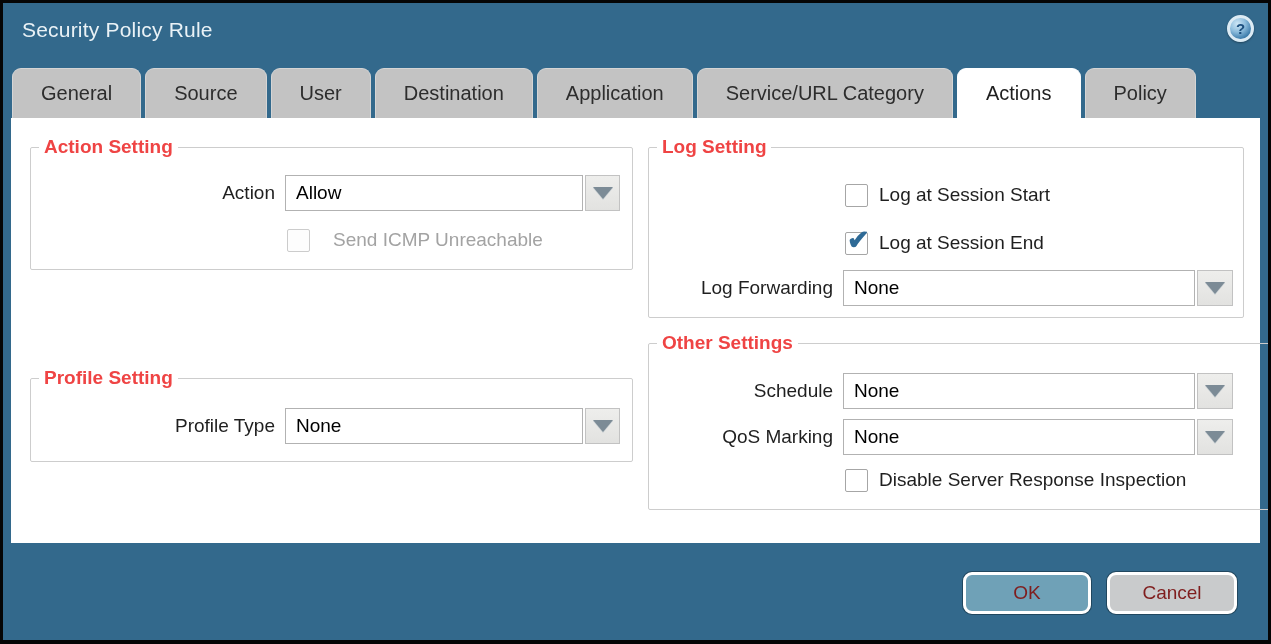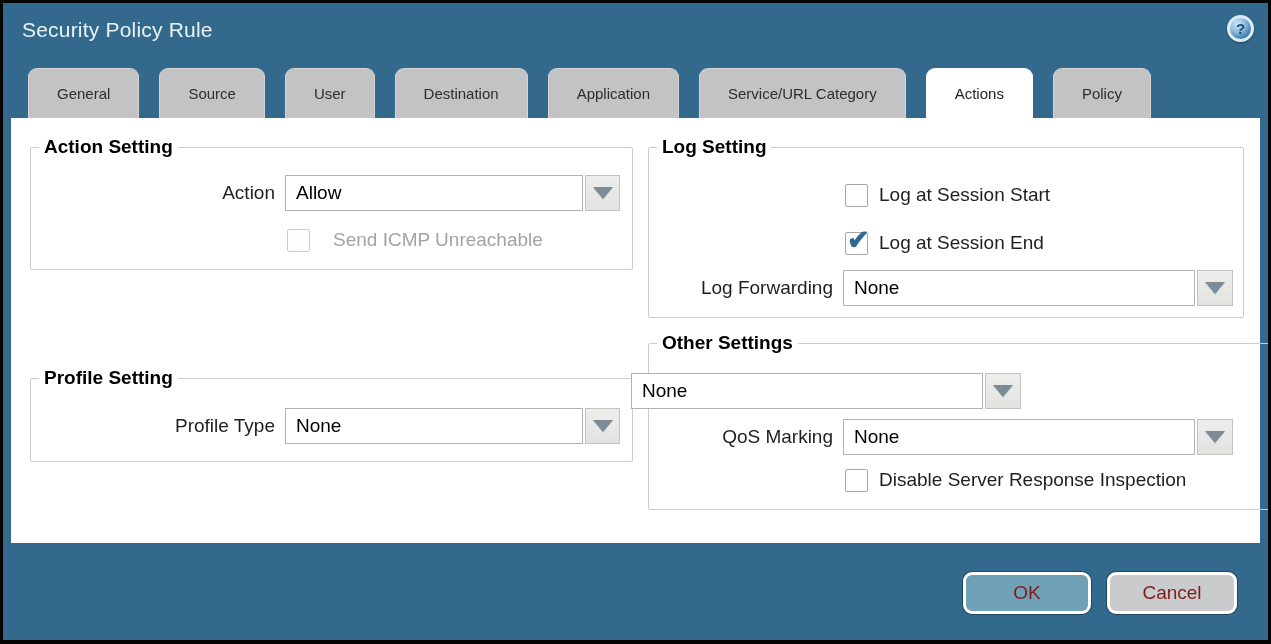--- a/index.html
+++ b/index.html
@@ -38,44 +38,44 @@
   
   .tabs {
     position:absolute; left:12px; top:68px; height:50px;
     display:flex; gap:4px; z-index:5;
   }
   .tab {
     height:50px; padding:0 28px;
     background:#C3C3C3;
     border-radius:9px 9px 0 0;
     display:flex; align-items:center; justify-content:center;
-    font-size:15px; color:#2d2d2d;
+    font-size:20px; color:#2d2d2d;
     border:1px solid #d5d5d5; border-bottom:none;
-    cursor:pointer; white-space:nowrap;margin-left:16px;
+    cursor:pointer; white-space:nowrap;
   }
   .tab.active {
     background:#FFFFFF; color:#1f1f1f;
     border-color:#ffffff;
   }
 
   
   .panel {
     position:absolute; left:11px; top:118px;
     width:1249px; height:425px;
     background:#FFFFFF; z-index:4;
   }
 
   fieldset {
     position:absolute;
     border:1px solid #cdcdcd;
     border-radius:2px;
   }
   legend {
     margin-left:8px; padding:0 5px;
-    color:#000000; font-weight:bold; font-size:19px;
+    color:#ef4444; font-weight:bold; font-size:19px;
   }
 
   .row {
     position:absolute; display:flex; align-items:center; height:36px;
   }
   .row .lbl {
     text-align:right; margin-right:10px;
     font-size:19px; color:#1f1f1f; white-space:nowrap;
   }
   .combo-box {
@@ -187,20 +187,21 @@
       <div class="combo-box" style="width:352px;">None</div>
       <div class="combo-btn" style="width:36px;">
           <span class="tri"></span>
         </div>
     </div>
 
     <fieldset style="left:637px; top:214px; width:636px; height:178px;">
       <legend>Other Settings</legend>
     </fieldset>
     <div class="row" style="left:620px; top:255px;">
+      <div class="lbl" style="width:202px;">Schedule</div>
       <div class="combo-box" style="width:352px;">None</div>
       <div class="combo-btn" style="width:36px;">
           <span class="tri"></span>
         </div>
     </div>
     <div class="row" style="left:620px; top:301px;">
       <div class="lbl" style="width:202px;">QoS Marking</div>
       <div class="combo-box" style="width:352px;">None</div>
       <div class="combo-btn" style="width:36px;">
           <span class="tri"></span>

